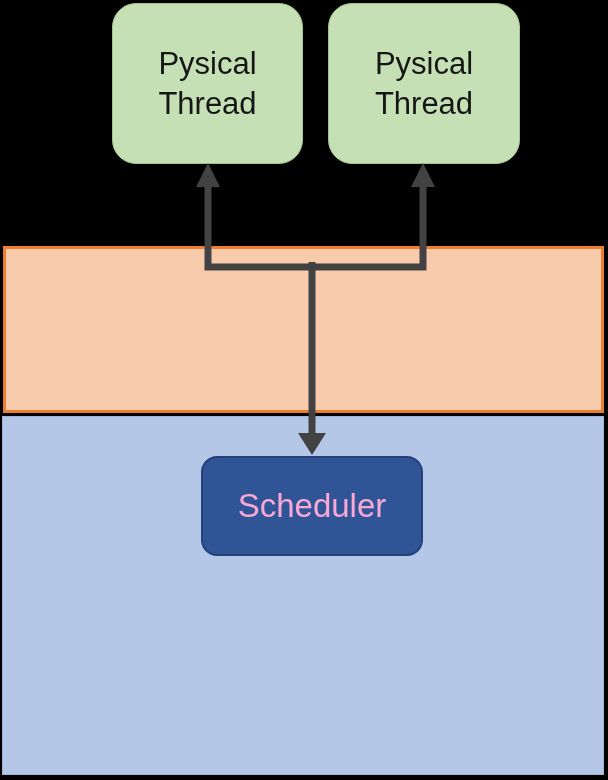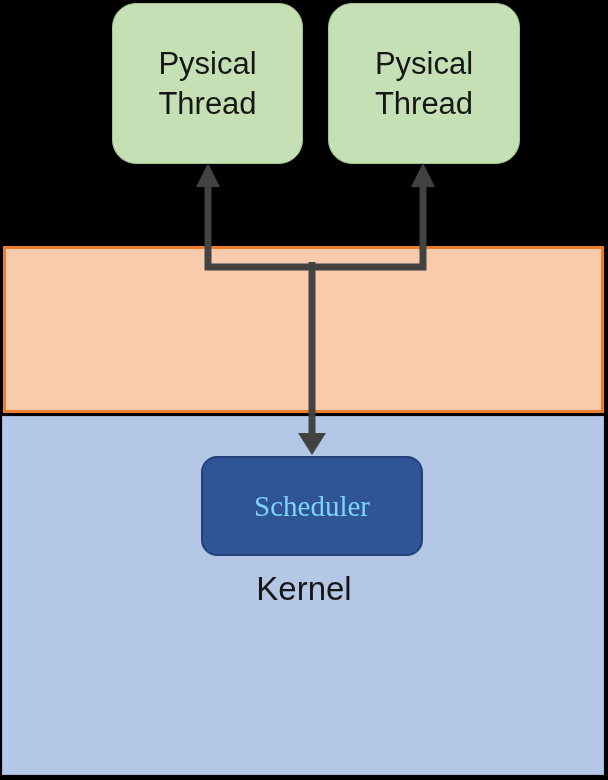--- a/index.html
+++ b/index.html
@@ -75,23 +75,22 @@
     height: 100px;
     background: #2F5597;
     border: 2.5px solid #24417C;
     border-radius: 16px;
     box-sizing: border-box;
     display: flex;
     align-items: center;
     justify-content: center;
   }
   .scheduler-box .label {
-    font-size: 29px;
-    color: #7dd3fc;
-    font-family: Liberation Serif, serif;
+    font-size: 33px;
+    color: #f9a8d4;
   }
   .kernel-label {
     position: absolute;
     left: 0;
     right: 0;
     top: 570px;
     text-align: center;
     font-size: 33px;
     color: #161616;
   }
@@ -118,21 +117,20 @@
     <span class="label">Pysical
 Thread</span>
   </div>
 
   <div class="framework-band"></div>
 
   <div class="kernel-region"></div>
   <div class="scheduler-box">
     <span class="label">Scheduler</span>
   </div>
-  <div class="kernel-label">Kernel</div>
 
   <svg class="connector-overlay" viewBox="0 0 608 780" xmlns="http://www.w3.org/2000/svg">
 
     <polyline points="208,186 208,267 423,267 423,186" fill="none" stroke="#424242" stroke-width="7" stroke-linejoin="miter"></polyline>
     <polygon points="208,163 196,187 220,187" fill="#424242"></polygon>
     <polygon points="423,163 411,187 435,187" fill="#424242"></polygon>
 
     <line x1="312" y1="262" x2="312" y2="436" stroke="#424242" stroke-width="7"></line>
     <polygon points="312,455 298,433 326,433" fill="#424242"></polygon>
   </svg>

